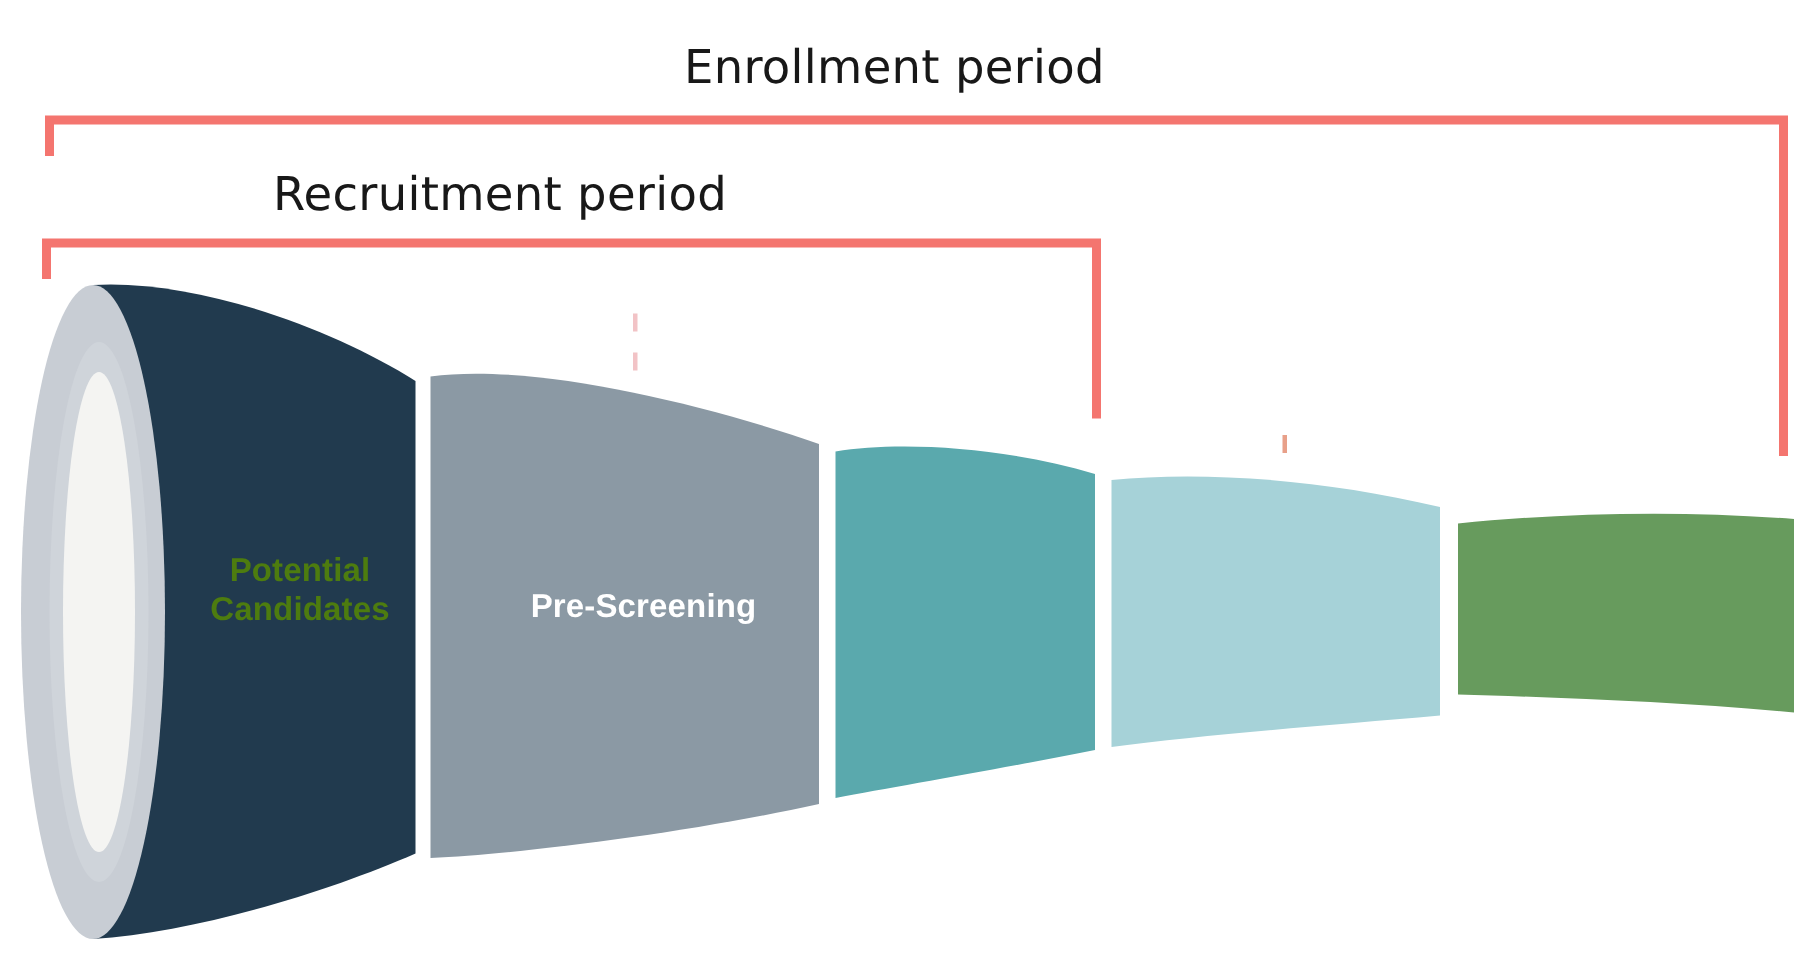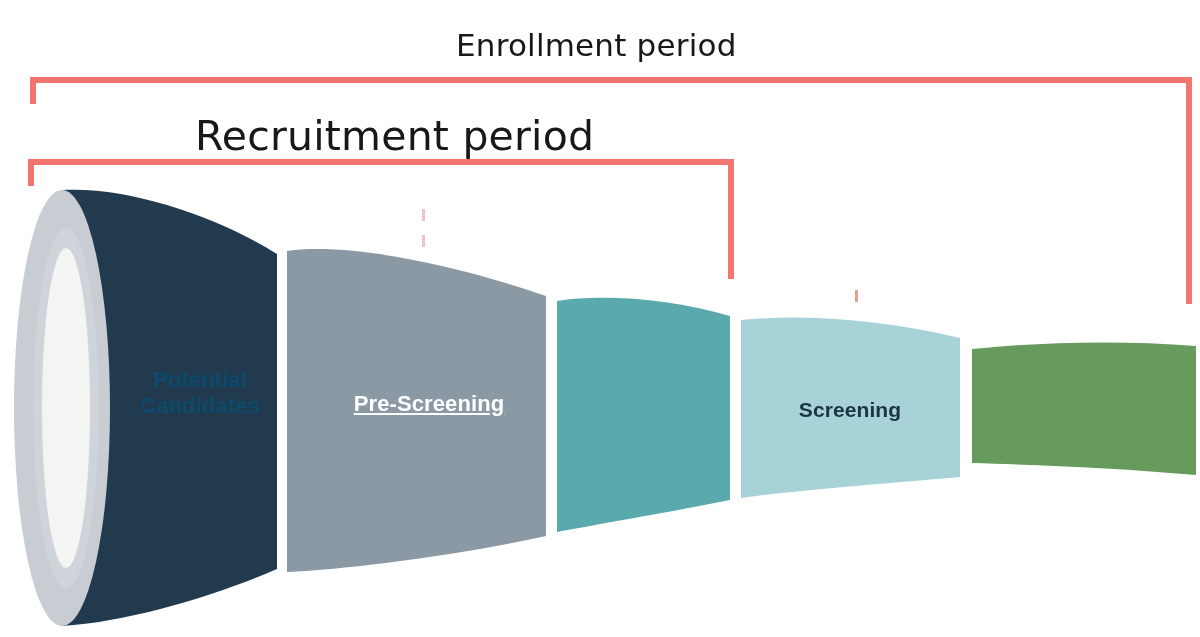--- a/index.html
+++ b/index.html
@@ -9,21 +9,21 @@
   svg.layer{position:absolute;left:0;top:0;width:1200px;height:637px;}
   .period-label{
     position:absolute;
     font-family:"DejaVu Sans","Liberation Sans",sans-serif;
     font-weight:400;
     color:#181818;
     white-space:nowrap;
     letter-spacing:0.2px;
   }
   #enrollment-label{ font-size:31px; left:456px; top:-1px; }
-  #recruitment-label{ font-size:41px; left:195px; top:84px; }
+  #recruitment-label{ font-size:31px; left:182px; top:84px; }
 
   .seg-label{
     position:absolute;
     text-align:center;
     font-weight:bold;
     line-height:1.18;
     white-space:pre-line;
     letter-spacing:0.1px;
     pointer-events:none;
   }
@@ -67,22 +67,21 @@
 
     <rect x="422" y="181" width="3" height="12" fill="#f2c3c6"></rect>
     <rect x="422" y="207" width="3" height="12" fill="#f2c3c6"></rect>
     <rect x="855" y="262" width="3" height="12" fill="#e8a089"></rect>
   </svg>
 
   <div class="period-label" id="enrollment-label">Enrollment period</div>
 
   <div class="period-label" id="recruitment-label">Recruitment period</div>
 
-  <div class="seg-label" id="lbl-potential" style="left:110px; top:339px; width:180px; font-size:22px; color:#0c4a6e;">Potential
+  <div class="seg-label" id="lbl-potential" style="left:110px; top:339px; width:180px; font-size:22px; color:#4d7c0f;">Potential
 Candidates</div>
 
-  <div class="seg-label" id="lbl-prescreen" style="left:330px; top:363px; width:198px; font-size:22px; color:#ffffff;text-decoration:underline;">Pre-Screening</div>
+  <div class="seg-label" id="lbl-prescreen" style="left:330px; top:363px; width:198px; font-size:22px; color:#ffffff;">Pre-Screening</div>
 
 
-  <div class="seg-label" id="lbl-screening" style="left:766px; top:370px; width:168px; font-size:21px; color:#1d3446;">Screening</div>
 
 
 </div>
 
 </body></html>

